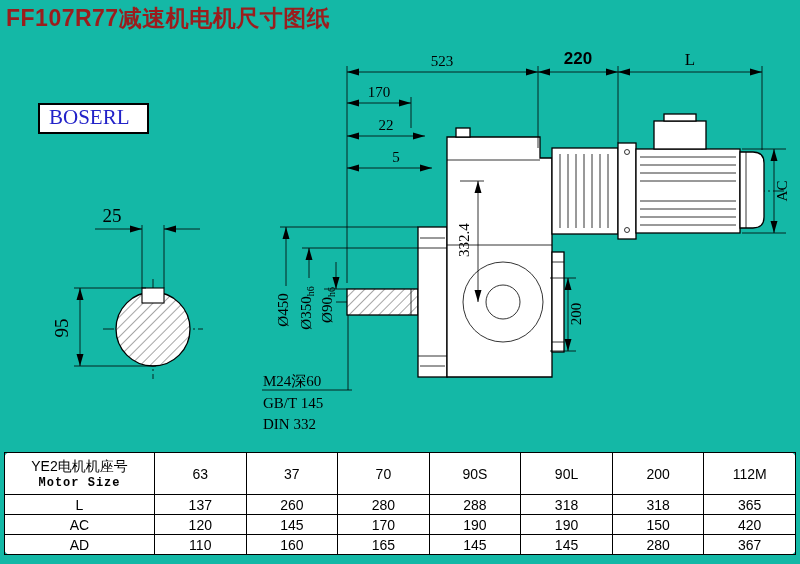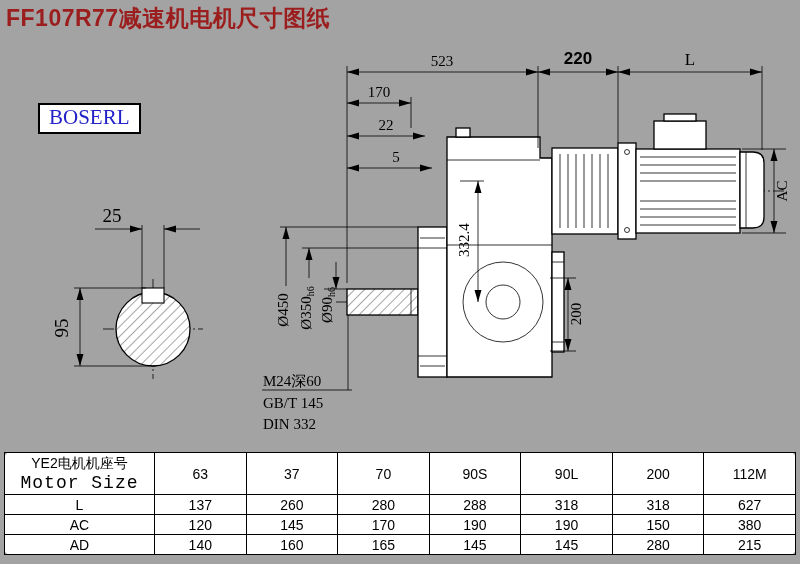--- a/index.html
+++ b/index.html
@@ -1,35 +1,35 @@
 <!DOCTYPE html>
 <html><head>
 <meta charset="utf-8">
 <style>
   * { box-sizing: border-box; }
   html,body { margin:0; padding:0; background:#fff; }
   body { font-family:"Liberation Sans", sans-serif; }
-  .page { position:relative; width:800px; height:564px; background:#a3a3a3; overflow:hidden; }
+  .page { position:relative; width:800px; height:564px; background:#14b8a6; overflow:hidden; }
   .title { position:absolute; left:6px; top:3px; font-size:23px; font-weight:bold; color:#9b1d1d; letter-spacing:.5px; }
-  .brand { position:absolute; left:38px; top:103px; border:2px solid #000; padding:0px 9px 2px 9px;
+  .brand { position:absolute; left:38px; top:103px; border:2px solid #000; padding:0px 17px 2px 9px;
            font-family:"Liberation Serif", serif; font-size:21px; color:#2222c8; background:#fff; }
   svg.draw { position:absolute; left:0; top:0; }
   .outl { fill:#fff; stroke:#000; stroke-width:1.3; }
   .thin { stroke:#000; stroke-width:.8; fill:none; }
   .dimln { stroke:#000; stroke-width:.8; fill:none; }
   .cl { stroke:#000; stroke-width:.8; fill:none; stroke-dasharray:11 3 2 3; }
   .dim { font-family:"Liberation Serif", serif; font-size:15px; fill:#000; }
   .dim-big { font-size:19px; }
   .dim-bold { font-size:17px; font-weight:bold; font-family:"Liberation Sans",sans-serif; }
   .dim-L { font-size:17px; }
   table.spec { position:absolute; left:4px; top:452px; width:792px; border-collapse:collapse; table-layout:fixed; background:#fff;border-radius:7px; }
   table.spec td { border:1px solid #000; text-align:center; vertical-align:middle; font-size:14px; color:#000; padding:0 2px; height:20px; }
   table.spec td.c0 { width:150px; }
   tr.hdr td { height:42px; }
-  .mono { font-family:"Liberation Mono", monospace; font-size:18px; letter-spacing:1px; }
+  .mono { font-family:"Liberation Mono", monospace; font-size:12px; letter-spacing:1px;font-weight:bold; }
 </style>
 </head>
 <body>
 
 <div class="page">
 
   <div class="title">FF107R77减速机电机尺寸图纸</div>
   <div class="brand">BOSERL</div>
 
   <svg class="draw" width="800" height="450" viewBox="0 0 800 450">
@@ -198,38 +198,38 @@
         <td>112M</td>
       </tr>
       <tr>
         <td class="c0">L</td>
         <td>137</td>
         <td>260</td>
         <td>280</td>
         <td>288</td>
         <td>318</td>
         <td>318</td>
-        <td>627</td>
+        <td>365</td>
       </tr>
       <tr>
         <td class="c0">AC</td>
         <td>120</td>
         <td>145</td>
         <td>170</td>
         <td>190</td>
         <td>190</td>
         <td>150</td>
-        <td>380</td>
+        <td>420</td>
       </tr>
       <tr>
         <td class="c0">AD</td>
-        <td>140</td>
+        <td>110</td>
         <td>160</td>
         <td>165</td>
         <td>145</td>
         <td>145</td>
         <td>280</td>
-        <td>215</td>
+        <td>367</td>
       </tr>
     </tbody>
   </table>
 
 </div>
 
 </body></html>

